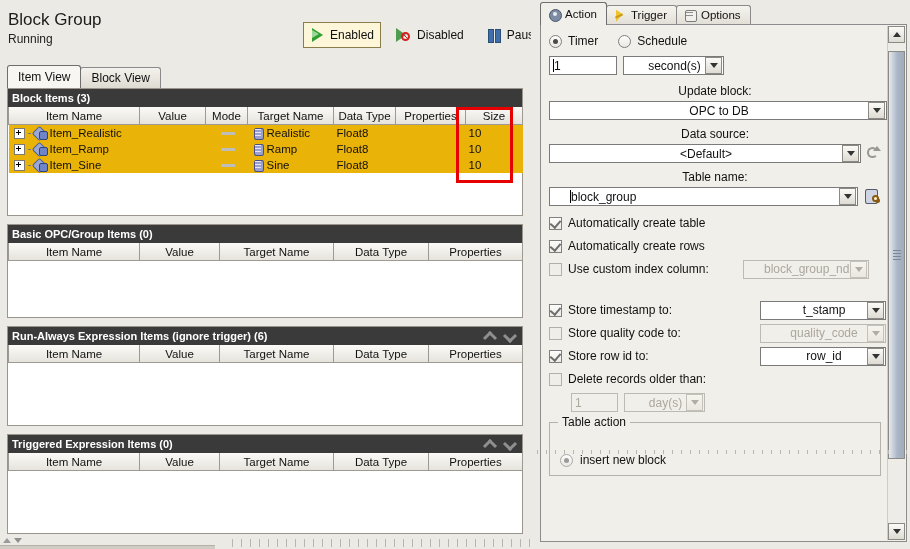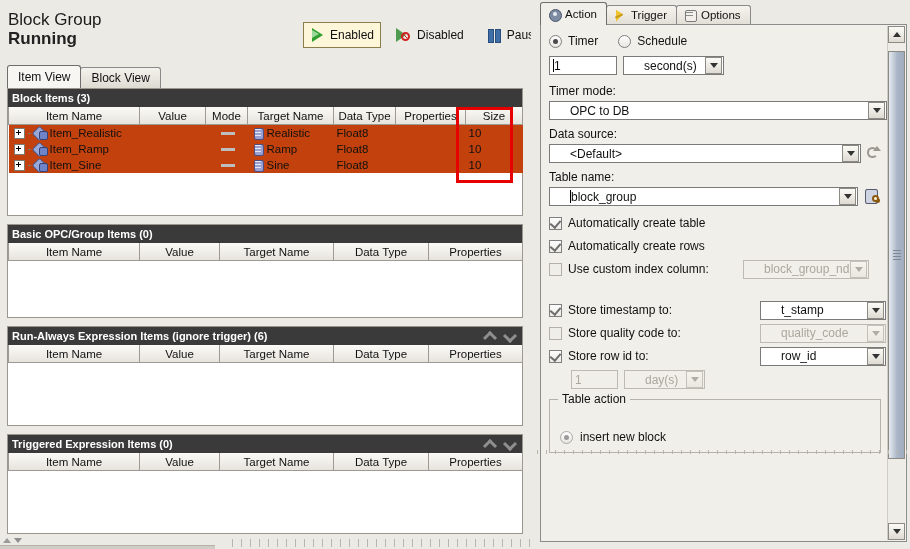--- a/index.html
+++ b/index.html
@@ -10,21 +10,21 @@
     font-size:12px;color:#000;
     -webkit-font-smoothing:none;
   }
   .app{position:relative;width:910px;height:549px;}
 
   
   .left{position:absolute;left:0;top:0;width:531px;height:549px;background:#eceae4;}
 
   .title-block{position:absolute;left:8px;top:10px;}
   .title{font-size:17px;line-height:20px;color:#1b1b1b;}
-  .subtitle{font-size:17px;line-height:14px;color:#222;margin-top:2px;font-weight:bold;}
+  .subtitle{font-size:12px;line-height:14px;color:#222;margin-top:2px;}
 
   .state-bar{position:absolute;left:303px;top:18px;height:34px;display:flex;align-items:center;gap:9px;}
   .state-btn{display:flex;align-items:center;gap:5px;padding:4px 6px 4px 5px;font-size:12px;color:#111;background:transparent;border:1px solid transparent;}
   .state-btn.sel{background:#fdf6d8;border:1px solid #8a7d4b;}
   .ico{display:inline-block;width:16px;height:16px;position:relative;flex:none;}
   .ico-play:before{content:"";position:absolute;left:3px;top:1px;width:0;height:0;
      border-left:11px solid #2f9e2f;border-top:7px solid transparent;border-bottom:7px solid transparent;}
   .ico-play:after{content:"";position:absolute;left:3px;top:3px;width:0;height:0;
      border-left:7px solid #9ad89a;border-top:4px solid transparent;border-bottom:4px solid transparent;}
   .ico-dis:before{content:"";position:absolute;left:0px;top:1px;width:0;height:0;
@@ -55,21 +55,21 @@
      transform:rotate(45deg);left:1px;top:0px;}
 
   table.grid{width:100%;border-collapse:collapse;table-layout:fixed;background:#fff;}
   table.grid th{
      background:linear-gradient(#fbfaf7,#e6e3dc);
      border:1px solid #9d9a93;border-top:none;border-left:none;
      font-weight:normal;font-size:11.5px;height:17px;color:#111;padding:0;
   }
   table.grid th:first-child{border-left:1px solid #9d9a93;}
   table.grid td{height:16px;font-size:11.5px;padding:0 0 0 3px;border:none;vertical-align:middle;color:#111;}
-  .grid-body{background:#c2410c;}
+  .grid-body{background:#eab308;}
 
   .cell-name{display:flex;align-items:center;gap:3px;padding-left:2px;}
   .plusbox{width:9px;height:9px;border:1px solid #7d7a72;background:#fff;position:relative;flex:none;}
   .plusbox:before{content:"";position:absolute;left:1px;top:3px;width:5px;height:1px;background:#000;}
   .plusbox:after{content:"";position:absolute;left:3px;top:1px;width:1px;height:5px;background:#000;}
   .plusdash{width:3px;height:1px;background:#7d7a72;flex:none;}
   .tagico{width:13px;height:12px;flex:none;position:relative;}
   .tagico:before{content:"";position:absolute;left:0;top:1px;width:9px;height:9px;background:#9aa8d8;
      border:1px solid #4a5a94;transform:rotate(45deg) skew(0deg);border-radius:2px;}
   .tagico:after{content:"";position:absolute;left:5px;top:4px;width:7px;height:7px;background:#6f85c8;
@@ -89,21 +89,21 @@
   .btm .t1{left:3px;border-left:4px solid transparent;border-right:4px solid transparent;border-bottom:5px solid #9b9b9b;}
   .btm .t2{left:14px;border-left:4px solid transparent;border-right:4px solid transparent;border-top:5px solid #8f8f8f;}
   .btm .bar{position:absolute;left:0;top:9px;width:215px;height:3px;background:#cfccc4;border-top:1px solid #b4b1a9;}
   .btm .dots{position:absolute;left:232px;top:3px;right:0;height:8px;
      background-image:repeating-linear-gradient(to right,#b9b6ae 0 1px,transparent 1px 9px);}
 
   
   .splitter{position:absolute;left:531px;top:0;width:6px;height:549px;background:#eceae4;}
 
   
-  .right{position:absolute;left:537px;top:0;width:373px;height:457px;background:#eceae4;}
+  .right{position:absolute;left:537px;top:0;width:373px;height:457px;background:#eceae4;text-align:center;}
   .rtabs{position:absolute;left:3px;top:3px;height:22px;display:flex;align-items:flex-end;font-size:11.5px;}
   .rtab{height:19px;line-height:19px;padding:0 9px 0 7px;border:1px solid #8a8a8a;border-bottom:none;
         background:linear-gradient(#f6f4ee,#e1ded6);margin-right:-1px;border-radius:3px 3px 0 0;
         display:flex;align-items:center;gap:4px;color:#111;}
   .rtab.active{background:#f1efe9;height:22px;line-height:22px;position:relative;z-index:3;border-color:#6f6f6f;}
   .ic-gear{width:13px;height:13px;position:relative;flex:none;}
   .ic-gear:before{content:"";position:absolute;left:1px;top:1px;width:11px;height:11px;border-radius:50%;
       background:#7d8ba3;border:1px solid #49566b;}
   .ic-gear:after{content:"";position:absolute;left:4.5px;top:4.5px;width:4px;height:4px;border-radius:50%;background:#e9ecf2;}
   .ic-bolt{width:13px;height:13px;position:relative;flex:none;}
@@ -436,21 +436,21 @@
               <span>1</span>
             </span>
           <span class="combo" style="width:101px;">
             <span class="v">second(s)</span>
             <span class="arw">
                 <i></i>
               </span>
           </span>
         </div>
 
-        <div class="lbl" style="margin-top:9px;">Timer mode:</div>
+        <div class="lbl" style="margin-top:9px;">Update block:</div>
         <div class="combo" style="width:338px;margin-top:3px;">
           <span class="v">OPC to DB</span>
           <span class="arw">
               <i></i>
             </span>
         </div>
 
         <div class="lbl" style="margin-top:7px;">Data source:</div>
         <div class="row" style="gap:5px;margin-top:3px;">
           <span class="combo" style="width:322px;">
@@ -524,20 +524,24 @@
           <span class="lbl">Store row id to:</span>
           <span class="combo" style="width:126px;position:absolute;left:219px;">
             <span class="v">row_id</span>
             <span class="arw">
                 <i></i>
               </span>
           </span>
         </div>
 
 
+        <div class="row" style="gap:6px;margin-top:9px;">
+          <span class="cbox dis"></span>
+          <span class="lbl">Delete records older than:</span>
+        </div>
 
         <div class="row" style="gap:6px;margin-top:7px;margin-left:22px;">
           <span class="txt dis" style="width:47px;">
               <span>1</span>
             </span>
           <span class="combo dis" style="width:81px;">
             <span class="v">day(s)</span>
             <span class="arw">
                 <i></i>
               </span>

